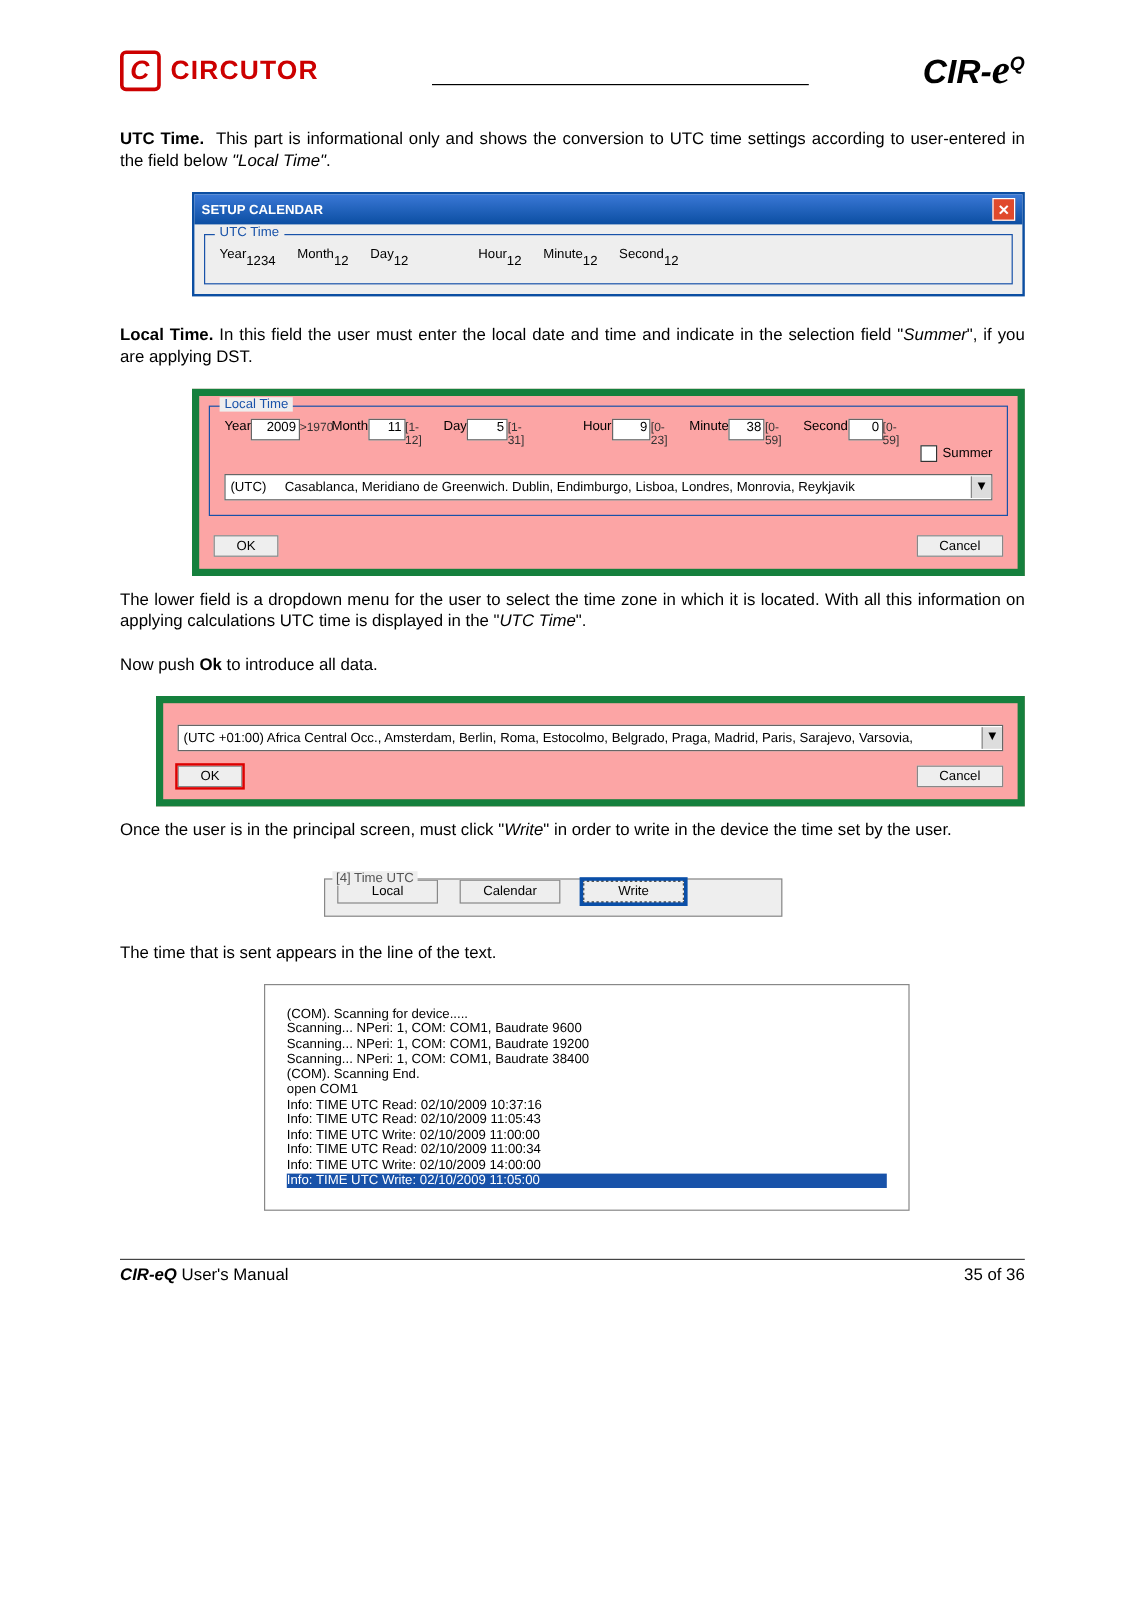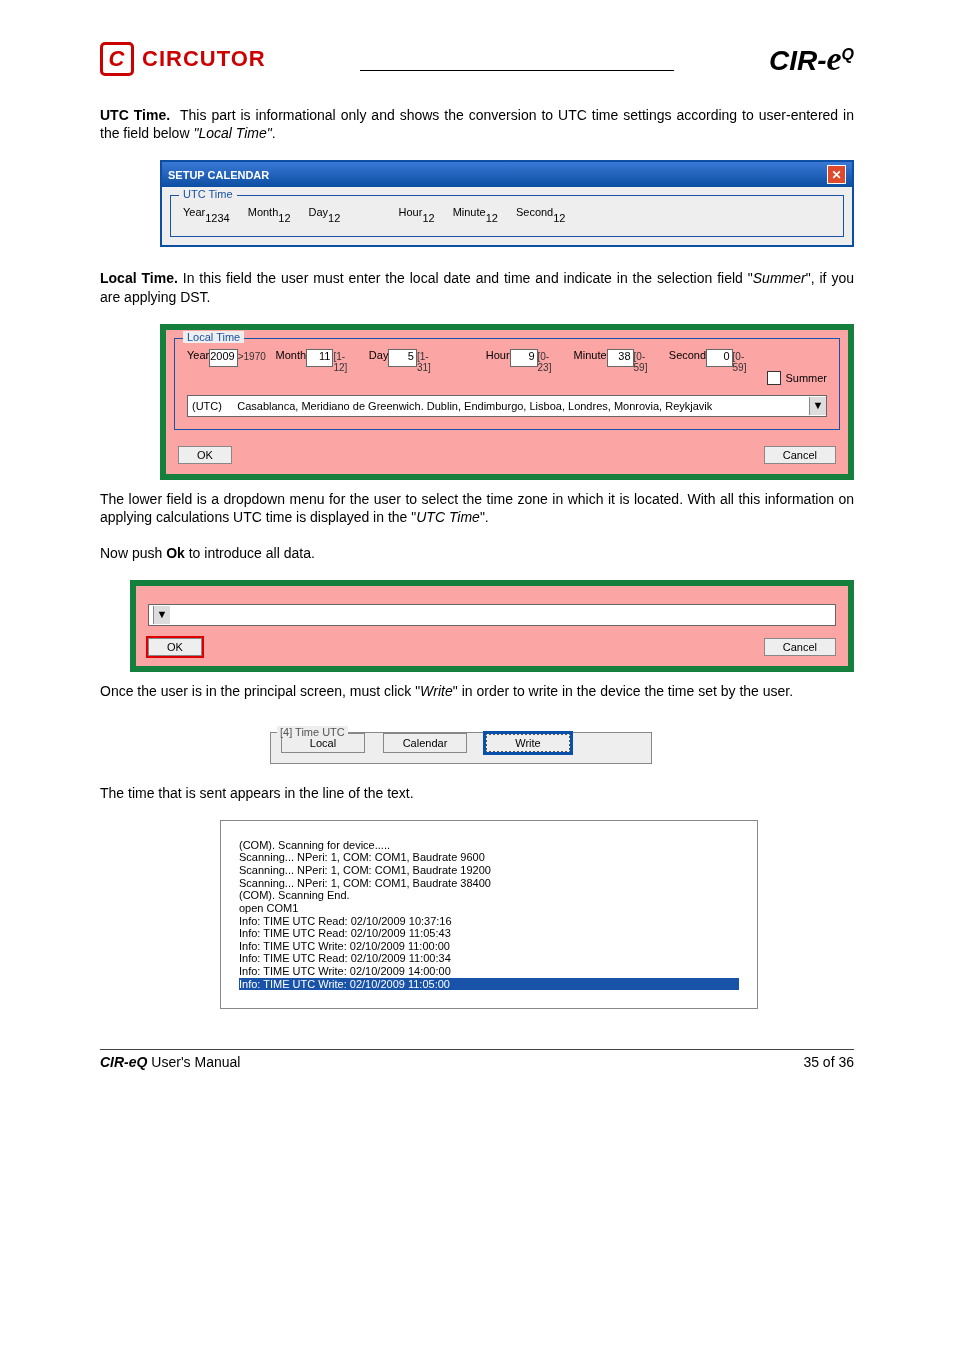--- a/index.html
+++ b/index.html
@@ -101,20 +101,21 @@
   .col { display: flex; min-width: 36px; font-size: 11px; }
   .val { font-size: 11px; margin-top: 6px; }
   .inputbox {
     border: 1px solid #666;
     background: #fff;
     width: 34px;
     height: 16px;
     font-size: 11px;
     text-align: right;
     padding-right: 2px;
+    padding-left: 12px;
   }
   .hint { font-size: 10px; margin-top: 2px; color: #333; }
   .checkbox-row { display: flex; align-items: center; gap: 4px; margin-top: 22px; }
   .cbx { width: 12px; height: 12px; border: 1px solid #333; background: #fff; }
   .dropdown {
     border: 1px solid #666;
     background: #fff;
     height: 20px;
     display: flex;
     justify-content: space-between;
@@ -295,20 +296,21 @@
   <span>The lower field is a dropdown menu for the user to select the time zone in which it is located. With all this information on applying calculations UTC time is displayed in the "</span><span class="italic">UTC Time</span><span>".</span>
 </div>
 
 <div class="paragraph">
   <span>Now push </span><span class="bold">Ok</span><span> to introduce all data.</span>
 </div>
 
 <div class="win2" style="margin-left:30px;">
   <div style="padding:8px 12px 4px 12px;">
     <div class="dropdown">
+      <span>(UTC +01:00) Africa Central Occ., Amsterdam, Berlin, Roma, Estocolmo, Belgrado, Praga, Madrid, Paris, Sarajevo, Varsovia,</span>
       <div class="dd-arrow">
           <span class="chev">▼</span>
         </div>
     </div>
   </div>
   <div class="btnrow">
     <div class="btn red">OK</div>
     <div class="btn">Cancel</div>
   </div>
 </div>

